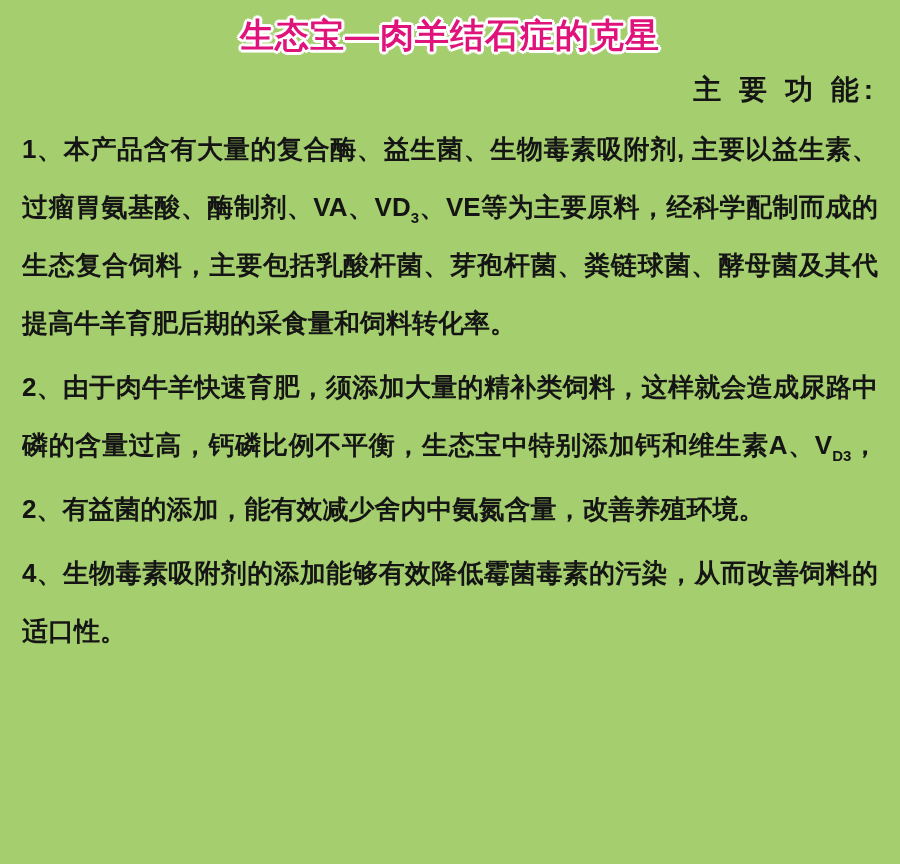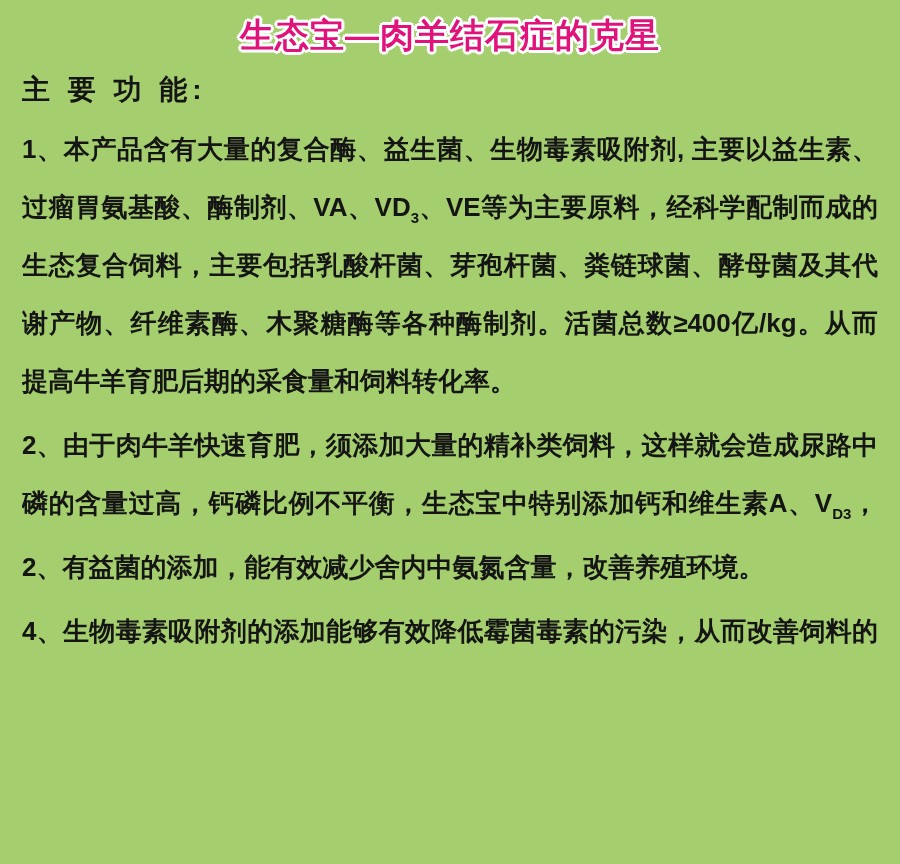--- a/index.html
+++ b/index.html
@@ -33,20 +33,21 @@
       -3px  0   0 var(--outline), 3px  0   0 var(--outline),
        0   -3px 0 var(--outline), 0    3px 0 var(--outline);
   }
   .heading{
     margin:14px 0 12px 0;
     font-size:28px;
     line-height:36px;
     font-weight:bold;
     letter-spacing:5px;
     color:var(--text);
+    text-align:right;
   }
   .para{margin:0;font-weight:bold;}
   .para + .para{margin-top:6px;}
   .line{
     font-size:26px;
     line-height:58px;
     height:58px;
     color:var(--text);
     text-align:justify;
     text-align-last:justify;
@@ -68,31 +69,31 @@
 <div class="page">
 
   <h1 class="title">生态宝—肉羊结石症的克星</h1>
 
   <h2 class="heading">主 要 功 能:</h2>
 
   <div class="para">
     <div class="line">1、本产品含有大量的复合酶、益生菌、生物毒素吸附剂, 主要以益生素、</div>
     <div class="line"><span>过瘤胃氨基酸、酶制剂、VA、VD</span><sub>3</sub><span>、VE等为主要原料，经科学配制而成的微</span></div>
     <div class="line">生态复合饲料，主要包括乳酸杆菌、芽孢杆菌、粪链球菌、酵母菌及其代</div>
-    <div class="line">谢产物、纤维素酶、木聚糖酶等各种酶制剂。活菌总数≥400亿/kg。从而</div>
     <div class="line last">提高牛羊育肥后期的采食量和饲料转化率。</div>
   </div>
 
   <div class="para">
     <div class="line">2、由于肉牛羊快速育肥，须添加大量的精补类饲料，这样就会造成尿路中</div>
     <div class="line"><span>磷的含量过高，钙磷比例不平衡，生态宝中特别添加钙和维生素A、V</span><sub>D3</sub><span>，改</span></div>
   </div>
 
   <div class="para">
     <div class="line last">2、有益菌的添加，能有效减少舍内中氨氮含量，改善养殖环境。</div>
   </div>
 
   <div class="para">
     <div class="line">4、生物毒素吸附剂的添加能够有效降低霉菌毒素的污染，从而改善饲料的</div>
+    <div class="line last">适口性。</div>
   </div>
 
 
 </div>
 
 </body></html>

